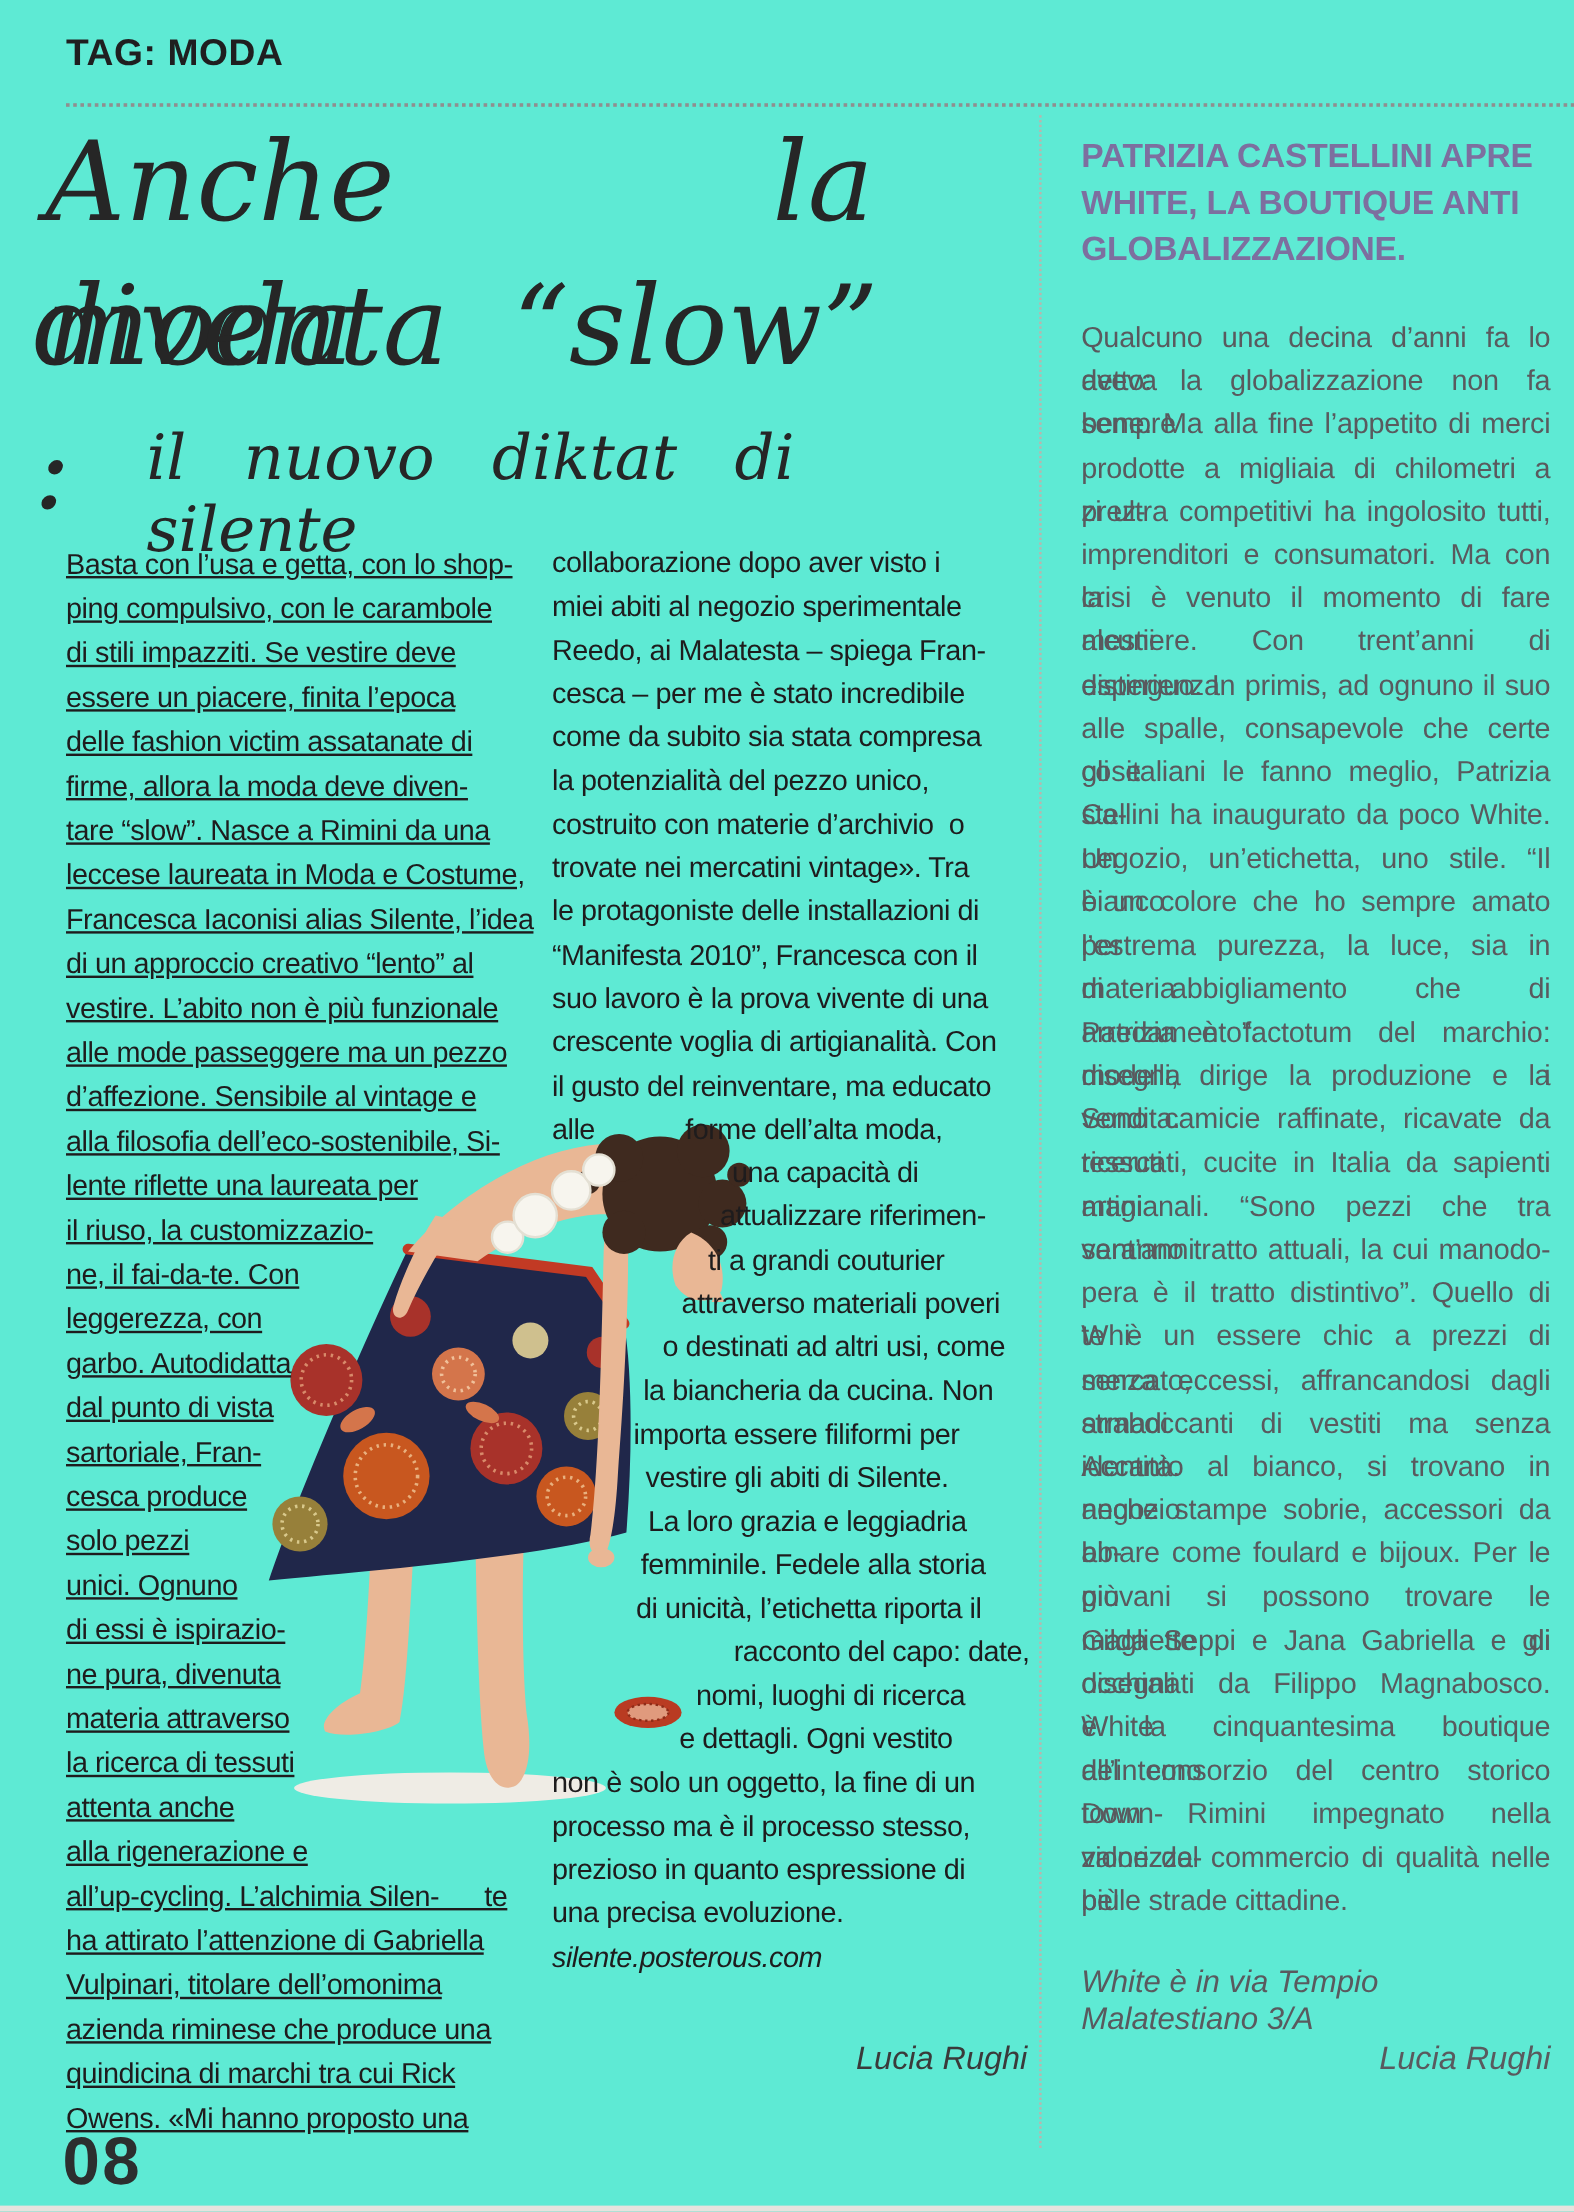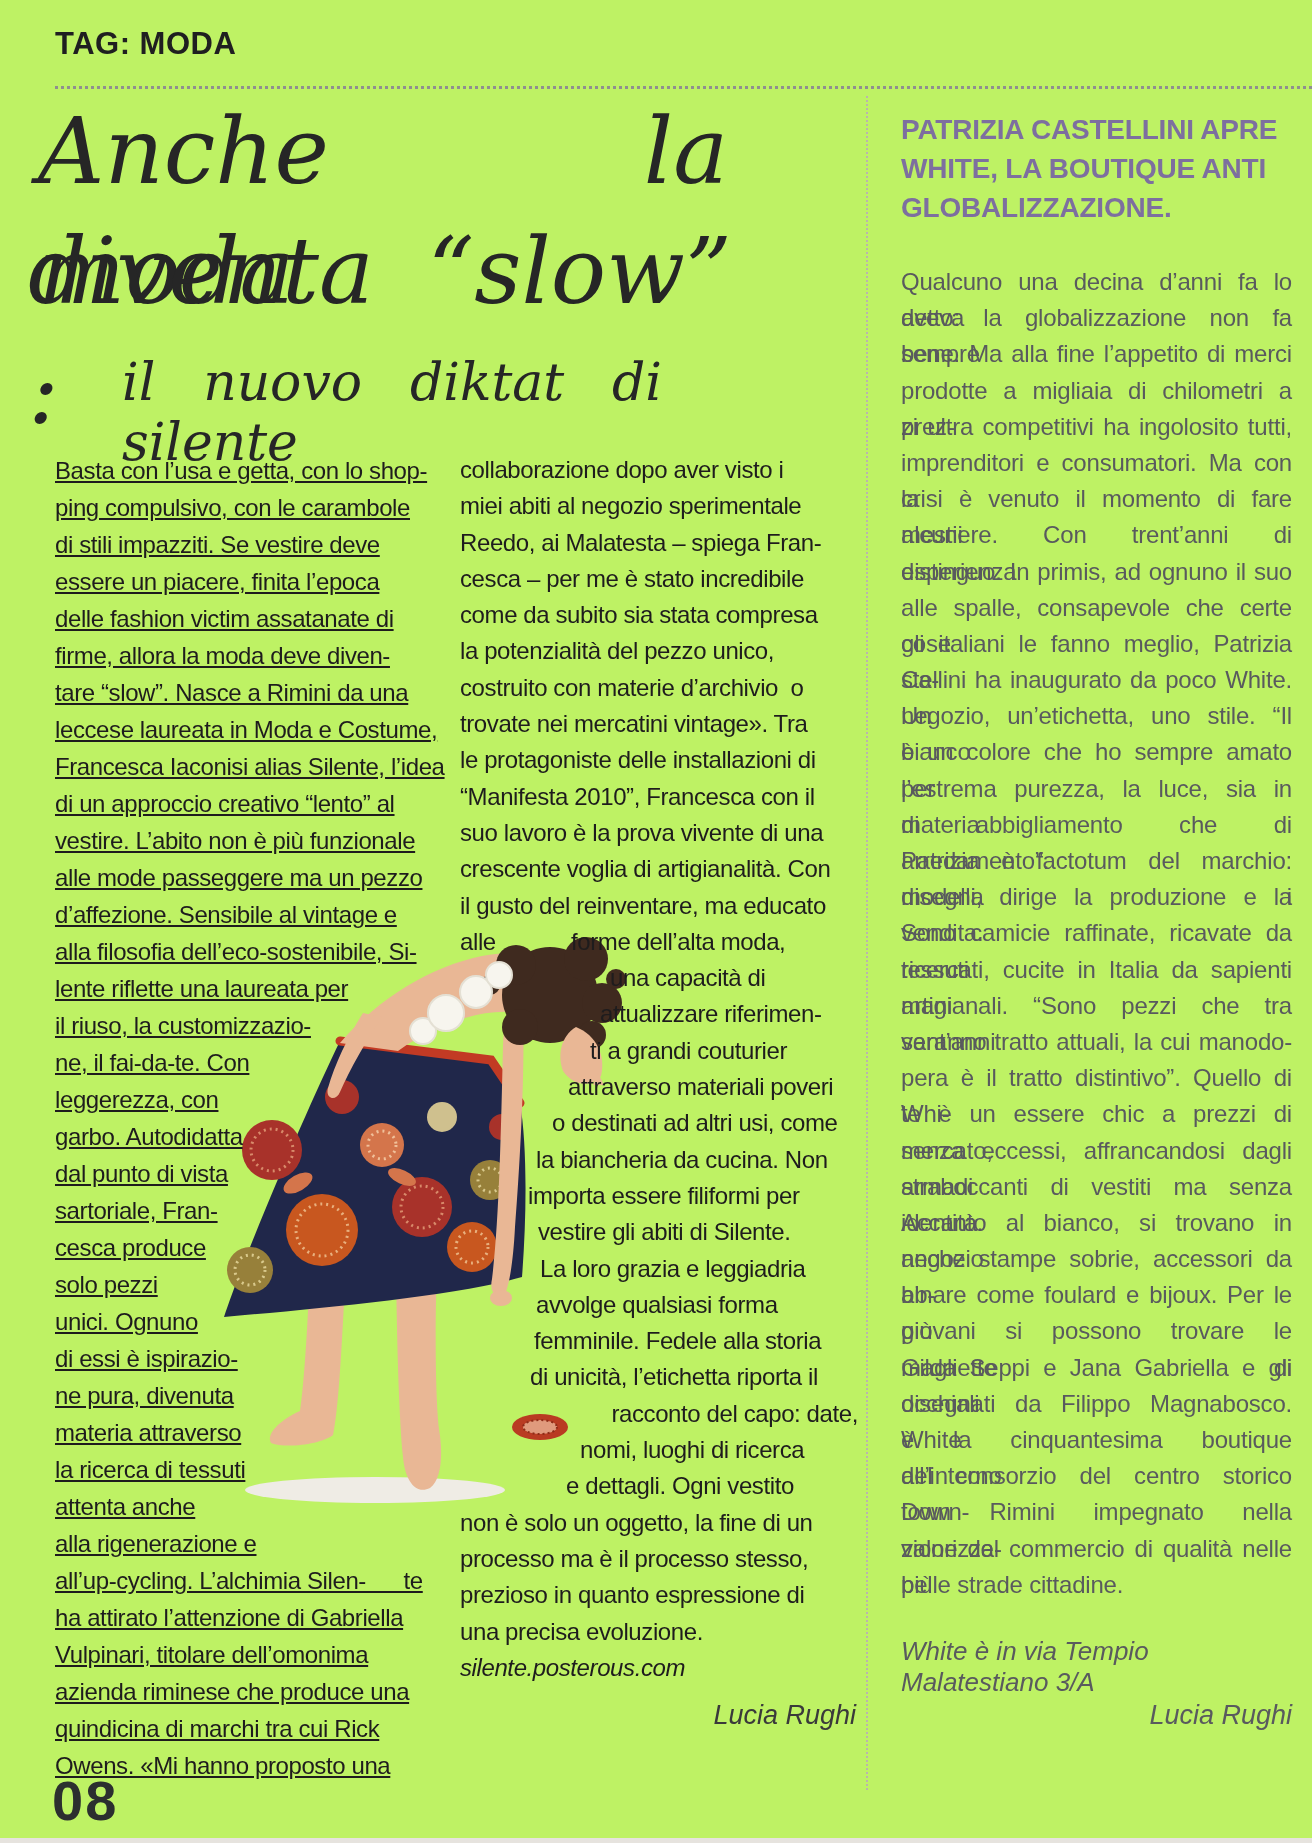--- a/index.html
+++ b/index.html
@@ -1,16 +1,16 @@
 <!DOCTYPE html>
 <html><head>
 <meta charset="utf-8">
 <style>
   html,body{margin:0;padding:0;background:#d9d9d6;}
-  .page{position:relative;width:1312px;height:1843px;margin:0 auto;background:#bef264;
+  .page{position:relative;width:1312px;height:1843px;margin:0 auto;background:#5eead4;
         font-family:"Liberation Sans",sans-serif;color:#1e1c1d;overflow:hidden;}
   .tag{position:absolute;left:55px;top:26px;font-size:31px;font-weight:bold;color:#1f1f20;letter-spacing:.5px;}
   .hrule{position:absolute;left:55px;top:86px;width:1257px;border-top:3px dotted #8f8f8f;height:0;}
   .script{font-family:"DejaVu Serif",serif;font-style:italic;color:#262626;font-weight:400;}
   .t1{position:absolute;left:38px;top:92px;width:690px;font-size:92px;line-height:120px;
       text-align:justify;text-align-last:justify;}
   .t2{position:absolute;left:28px;top:212px;width:704px;font-size:92px;line-height:120px;
       text-align:justify;text-align-last:justify;}
   .subtitle{position:absolute;left:122px;top:352px;width:540px;font-size:52px;line-height:60px;
       text-align:justify;text-align-last:justify;}
@@ -105,21 +105,20 @@
       <div class="ln">alle            forme dell’alta moda,</div>
       <div class="ln" style="padding-left: 150px;">una capacità di</div>
       <div class="ln" style="padding-left: 140px;">attualizzare riferimen-</div>
       <div class="ln" style="padding-left: 130px;">ti a grandi couturier</div>
       <div class="ln" style="padding-left: 108px;">attraverso materiali poveri</div>
       <div class="ln" style="padding-left: 92px;">o destinati ad altri usi, come</div>
       <div class="ln" style="padding-left: 76px;">la biancheria da cucina. Non</div>
       <div class="ln" style="padding-left: 68px;">importa essere filiformi per</div>
       <div class="ln" style="padding-left: 78px;">vestire gli abiti di Silente.</div>
       <div class="ln" style="padding-left: 80px;">La loro grazia e leggiadria</div>
-      <div class="ln" style="padding-left: 76px;">avvolge qualsiasi forma</div>
       <div class="ln" style="padding-left: 74px;">femminile. Fedele alla storia</div>
       <div class="ln" style="padding-left: 70px;">di unicità, l’etichetta riporta il</div>
       <div class="ln" style="padding-left: 122px; text-align: right;">racconto del capo: date,</div>
       <div class="ln" style="padding-left: 120px;">nomi, luoghi di ricerca</div>
       <div class="ln" style="padding-left: 106px;">e dettagli. Ogni vestito</div>
       <div class="ln">non è solo un oggetto, la fine di un</div>
       <div class="ln">processo ma è il processo stesso,</div>
       <div class="ln">prezioso in quanto espressione di</div>
       <div class="ln">una precisa evoluzione.</div>
       <div class="ln it">silente.posterous.com</div>

